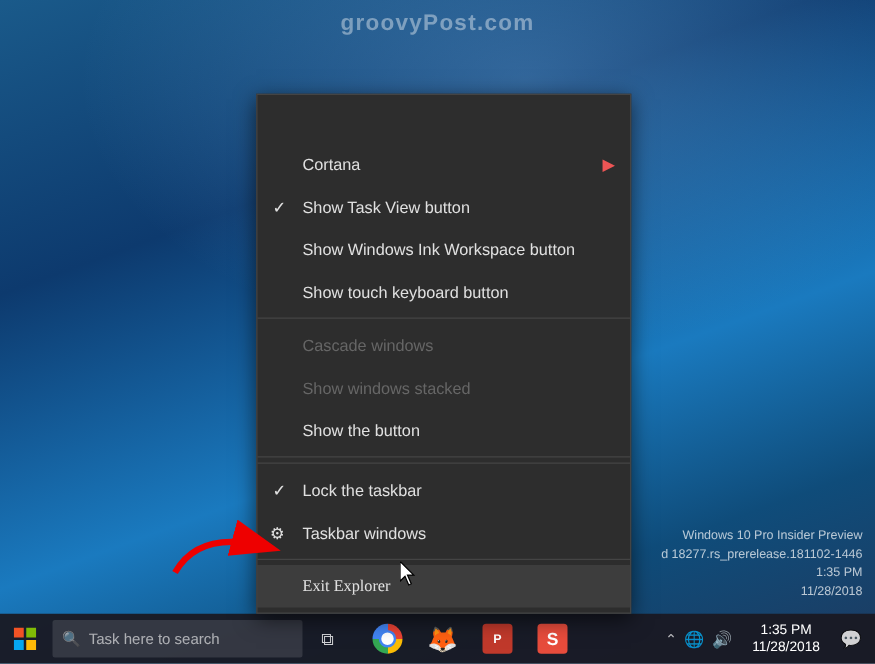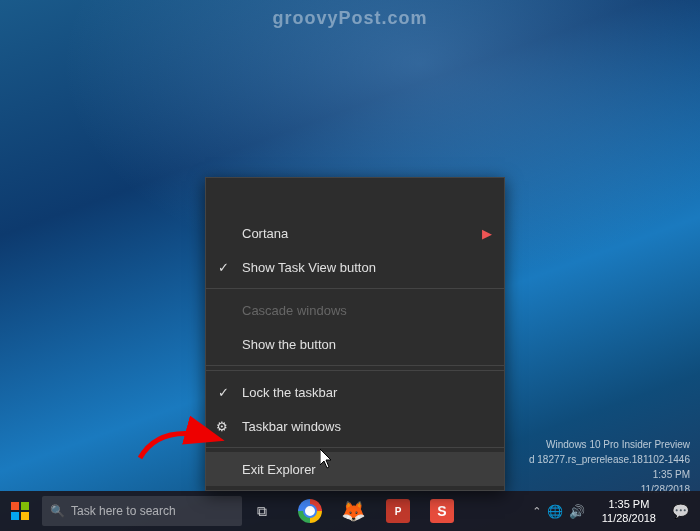--- a/index.html
+++ b/index.html
@@ -115,21 +115,21 @@
       font-size: 18px;
       font-weight: bold;
       letter-spacing: 1px;
       z-index: 5;
       pointer-events: none;
     }
 
     
     .win-info {
       position: absolute;
-      bottom: 34px;
+      bottom: 50px;
       right: 10px;
       color: rgba(255,255,255,0.7);
       font-size: 10px;
       text-align: right;
       line-height: 1.5;
       z-index: 5;
     }
 
     
     .context-menu {
@@ -156,20 +156,21 @@
     }
 
     .menu-item.disabled {
       color: #666;
       cursor: default;
       text-align: right;
     }
 
     .menu-item.highlighted {
       background: rgba(255,255,255,0.08);
+      font-family: Liberation Serif, serif;
     }
 
     .menu-item .check {
       position: absolute;
       left: 12px;
       color: #e0e0e0;
       font-size: 13px;
     }
 
     .menu-item .arrow {
@@ -271,28 +272,37 @@
     <span class="arrow" style="color:#e55;">▶</span>
     <span>Cortana</span>
   </div>
 
   <div class="menu-item">
     <span class="check">✓</span>
     <span>Show Task View button</span>
   </div>
 
 
-
+  <div class="menu-item">
+    <span>Show Windows Ink Workspace button</span>
+  </div>
+
+  <div class="menu-item">
+    <span>Show touch keyboard button</span>
+  </div>
 
   <div class="menu-separator"></div>
 
   <div class="menu-item disabled">
     <span>Cascade windows</span>
   </div>
 
+  <div class="menu-item disabled">
+    <span>Show windows stacked</span>
+  </div>
 
 
   <div class="menu-item">
     <span>Show the button</span>
   </div>
 
   <div class="menu-separator"></div>
 
 
   <div class="menu-separator"></div>

